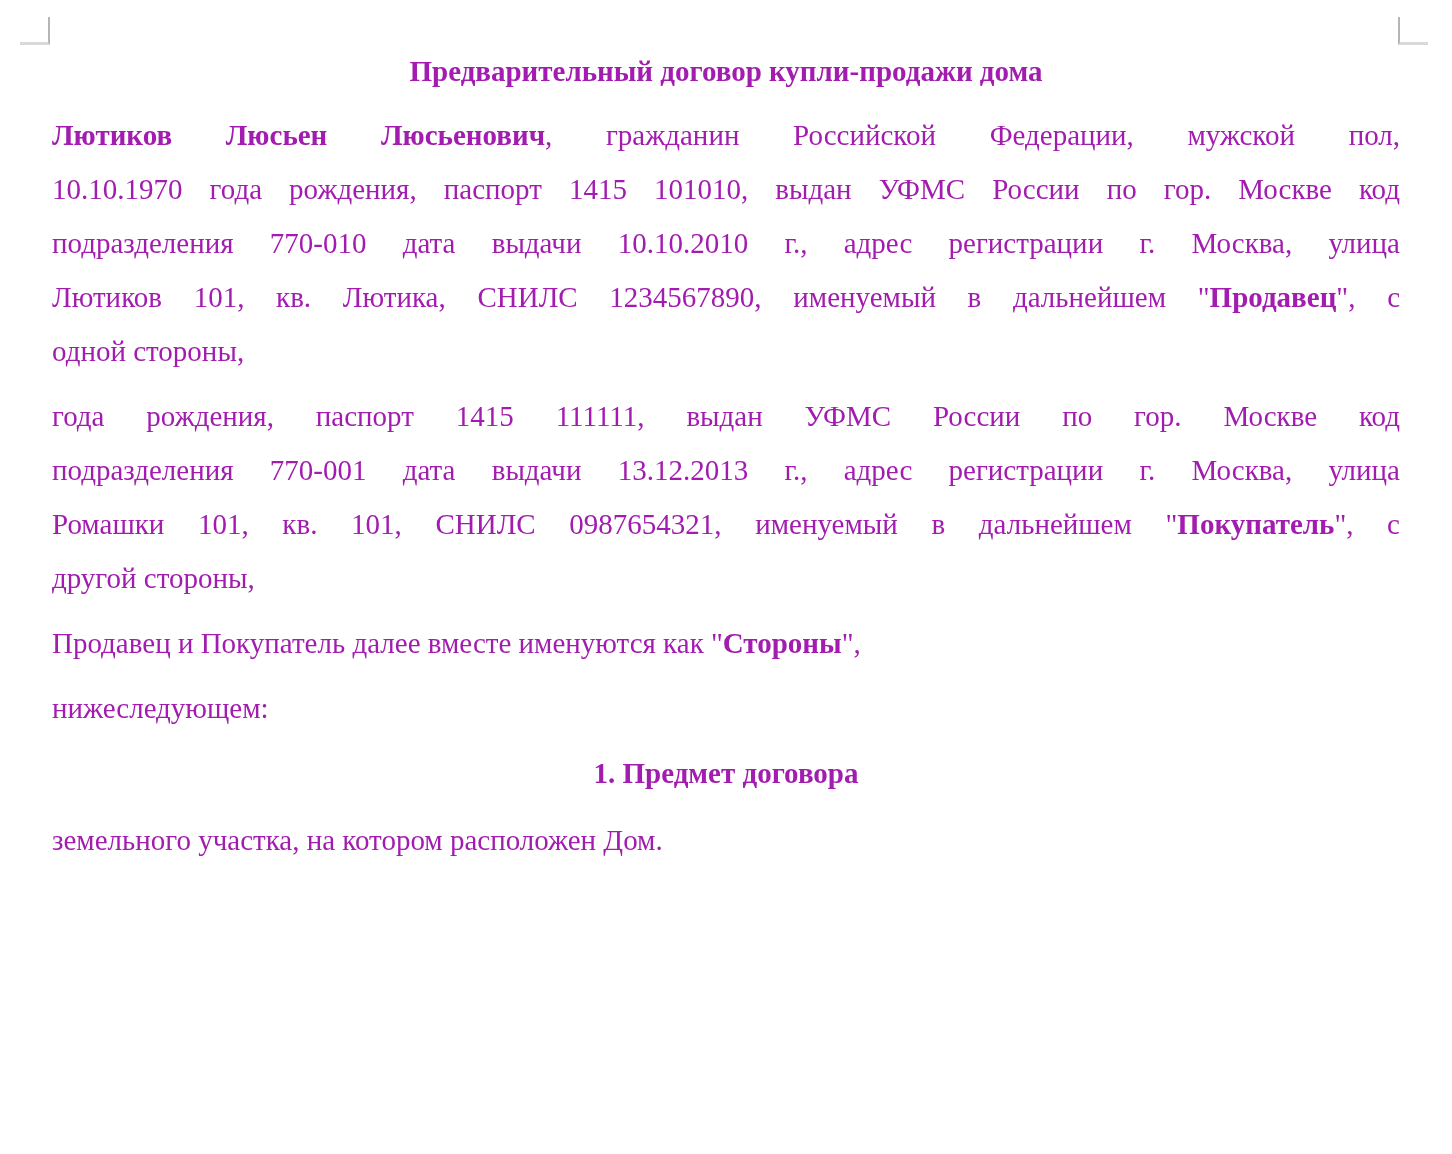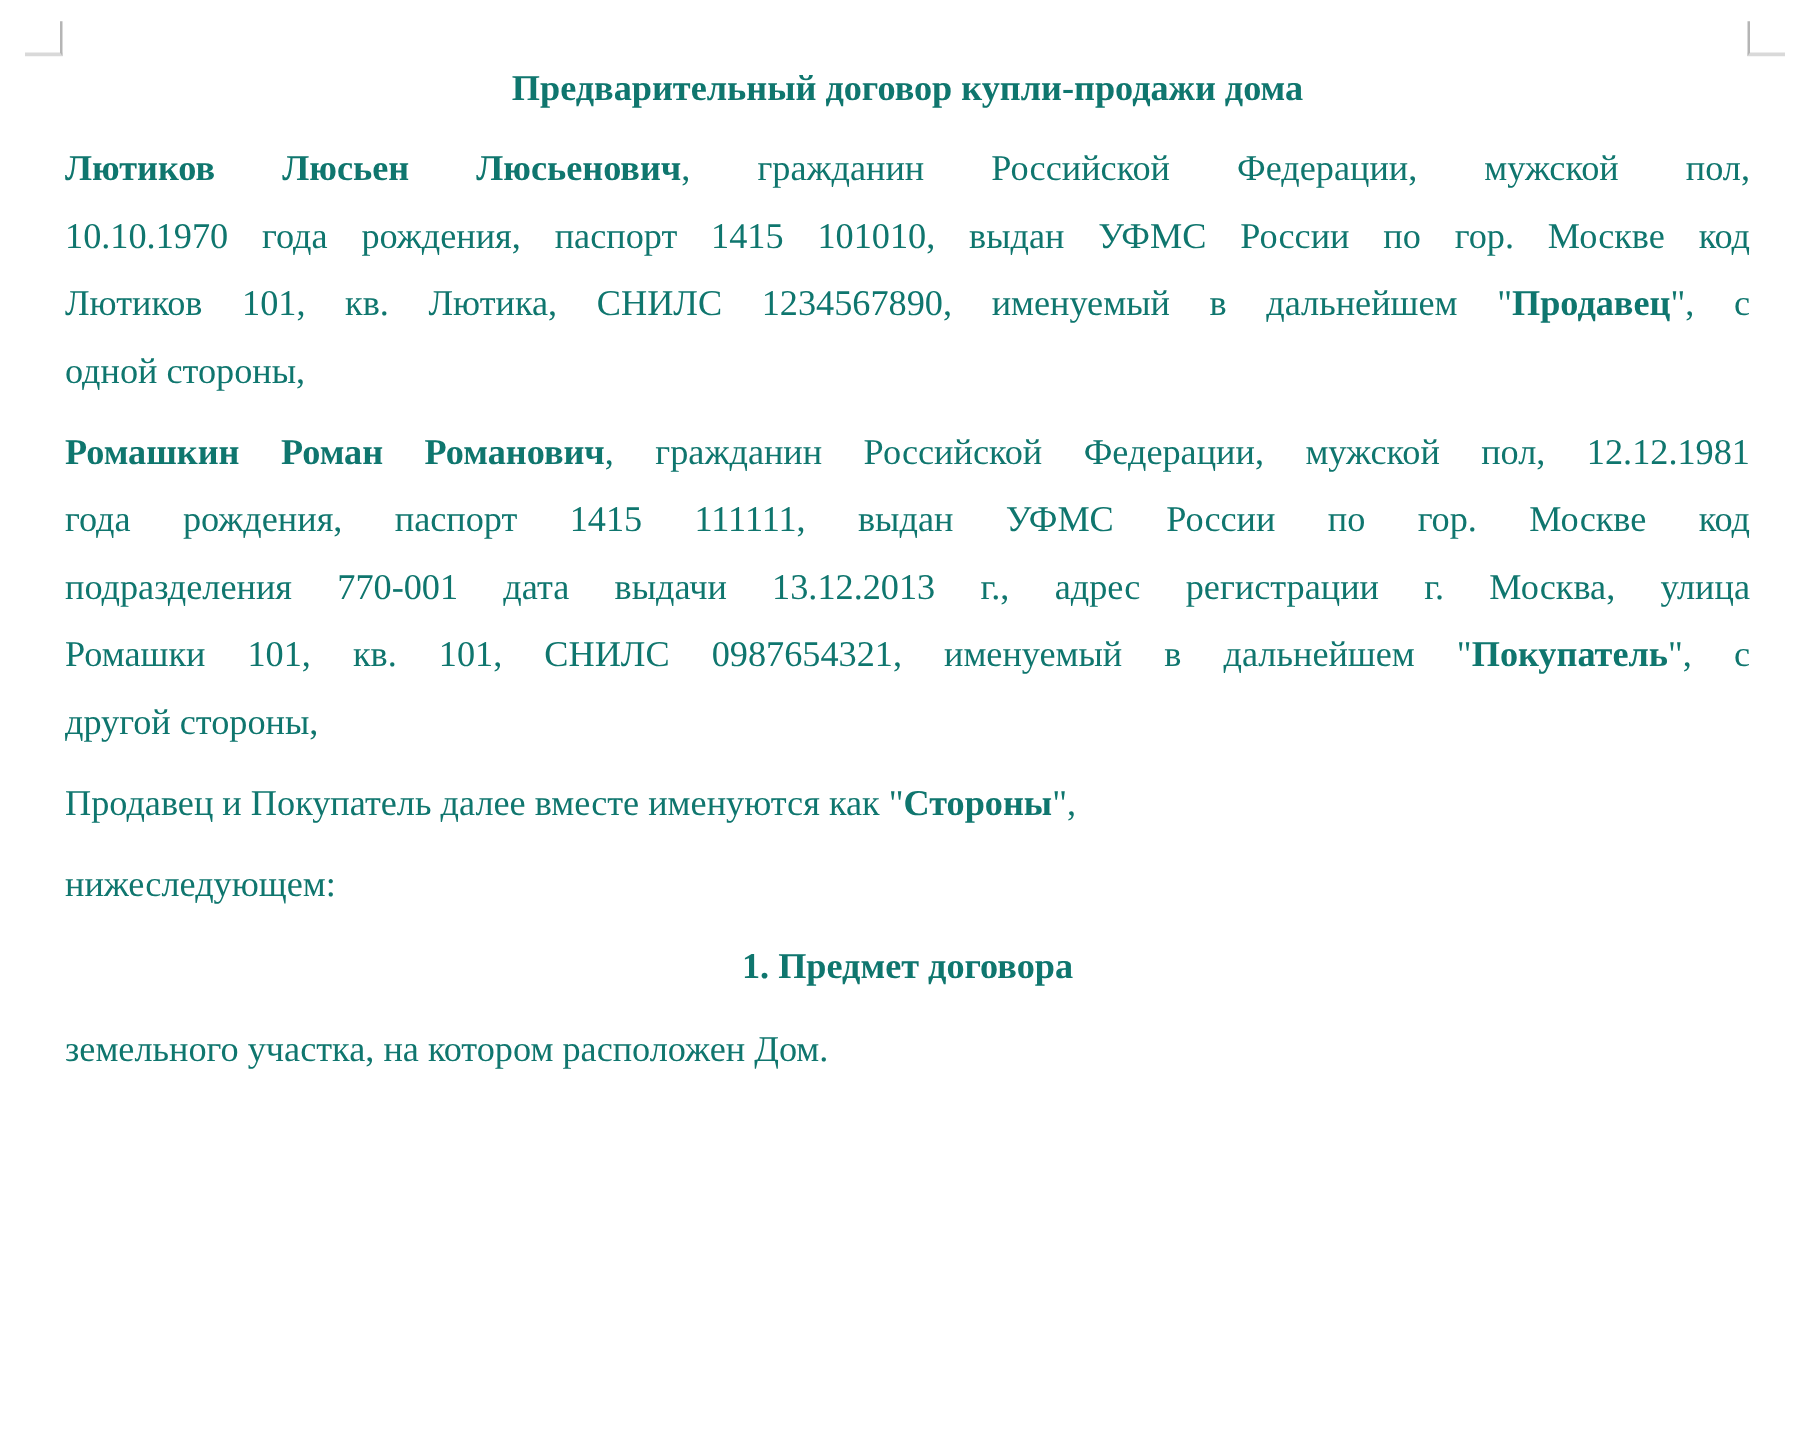--- a/index.html
+++ b/index.html
@@ -7,21 +7,21 @@
     padding: 0;
     background: #ffffff;
   }
   .page {
     position: relative;
     width: 1452px;
     height: 955px;
     background: #ffffff;
     overflow: hidden;
     font-family: "Liberation Serif", "DejaVu Serif", serif;
-    color: #0f766e;
+    color: #a21caf;
   }
   
   .corner {
     position: absolute;
     width: 28px;
     height: 25px;
     top: 17px;
   }
   .corner-tl {
     left: 20px;
@@ -82,25 +82,25 @@
   <div class="corner corner-tr"></div>
 
   <div class="content">
     <div class="doc-title">Предварительный договор купли-продажи дома</div>
 
 
     <div id="doc-body">
         <div class="paragraph">
           <div class="line"><span class="b">Лютиков Люсьен Люсьенович</span><span>, гражданин Российской Федерации, мужской пол,</span></div>
           <div class="line"><span>10.10.1970 года рождения, паспорт 1415 101010, выдан УФМС России по гор. Москве код</span></div>
+          <div class="line"><span>подразделения 770-010 дата выдачи 10.10.2010 г., адрес регистрации г. Москва, улица</span></div>
           <div class="line"><span>Лютиков 101, кв. Лютика, СНИЛС 1234567890, именуемый в дальнейшем "</span><span class="b">Продавец</span><span>", с</span></div>
           <div class="line last"><span>одной стороны,</span></div>
         </div>
         <div class="paragraph">
-          <div class="line"><span class="b">Ромашкин Роман Романович</span><span>, гражданин Российской Федерации, мужской пол, 12.12.1981</span></div>
           <div class="line"><span>года рождения, паспорт 1415 111111, выдан УФМС России по гор. Москве код</span></div>
           <div class="line"><span>подразделения 770-001 дата выдачи 13.12.2013 г., адрес регистрации г. Москва, улица</span></div>
           <div class="line"><span>Ромашки 101, кв. 101, СНИЛС 0987654321, именуемый в дальнейшем "</span><span class="b">Покупатель</span><span>", с</span></div>
           <div class="line last"><span>другой стороны,</span></div>
         </div>
         <div class="paragraph">
           <div class="line last"><span>Продавец и Покупатель далее вместе именуются как "</span><span class="b">Стороны</span><span>",</span></div>
         </div>
         <div class="paragraph">
           <div class="line last"><span>нижеследующем:</span></div>

